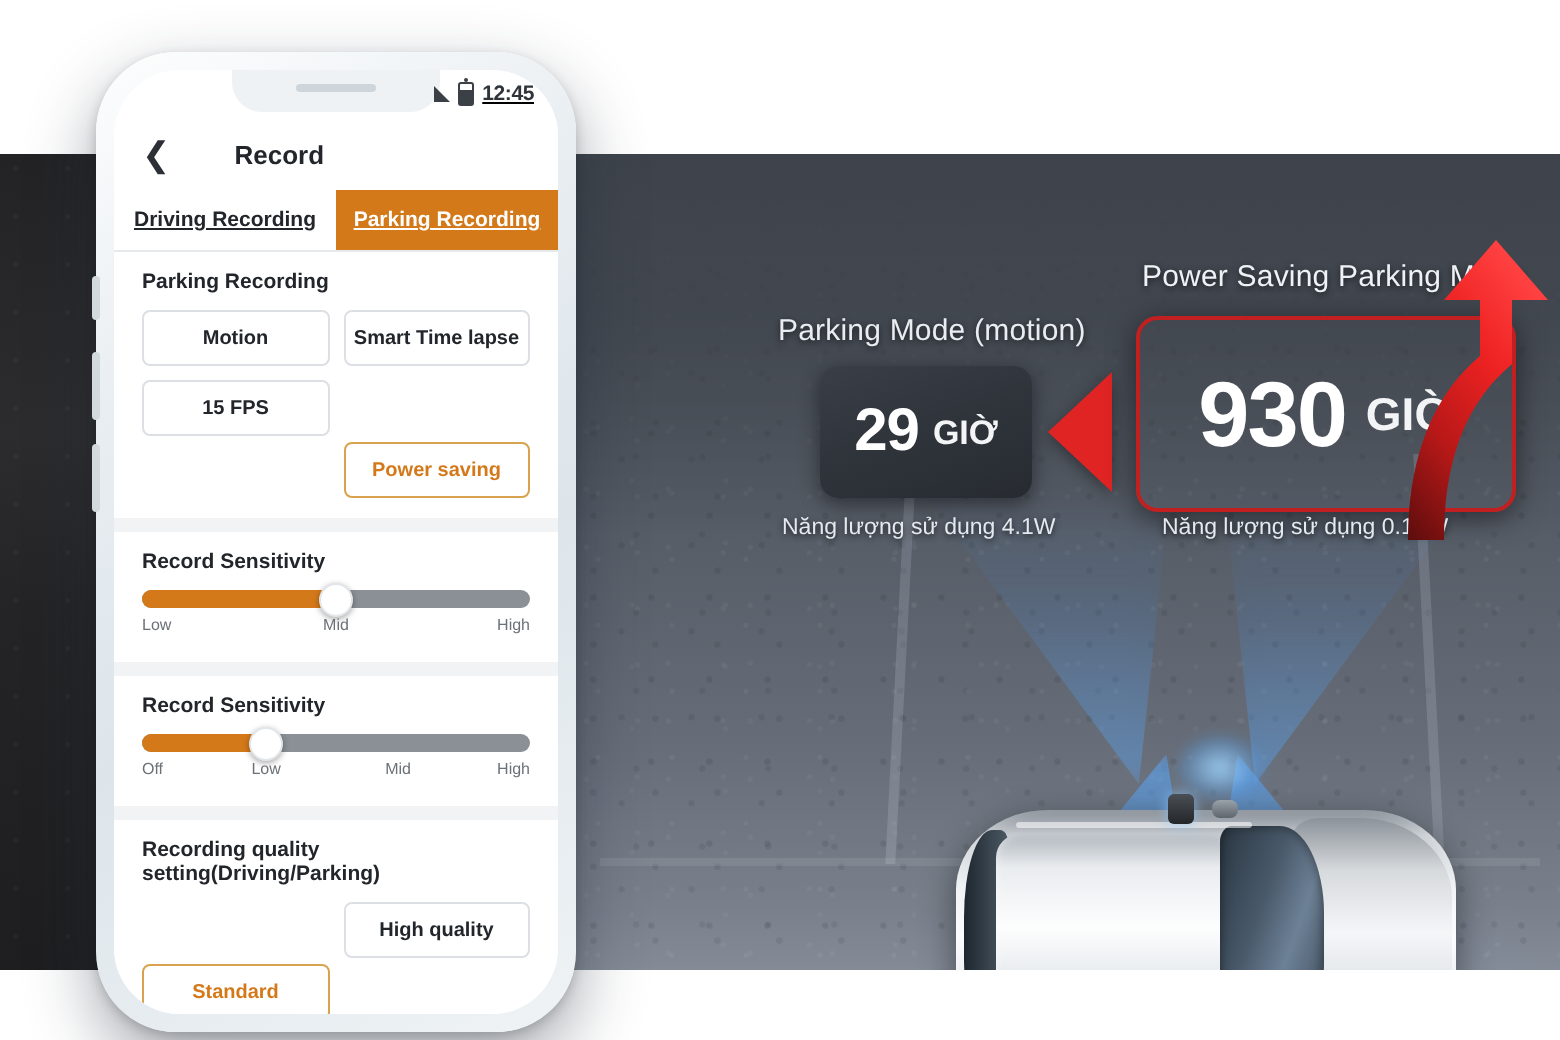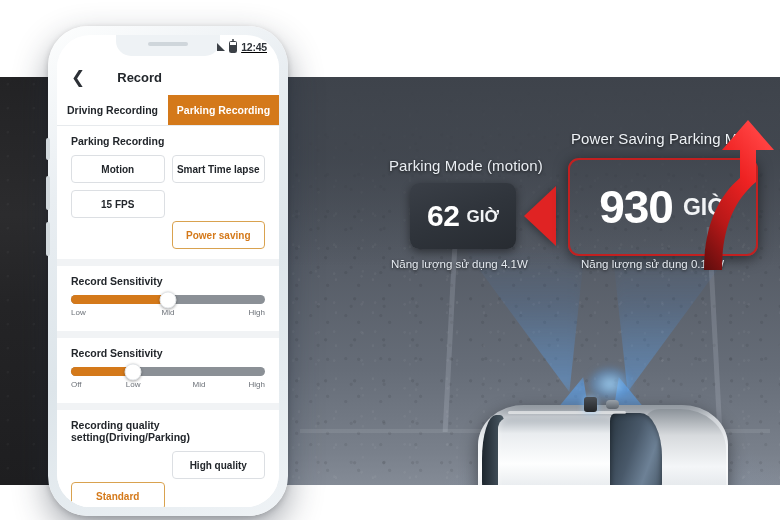--- a/index.html
+++ b/index.html
@@ -208,21 +208,21 @@
     background:linear-gradient(#3b4046,#3b4046) bottom/100% 70% no-repeat;
   }
   .batt::after{content:"";position:absolute;left:1.4px;top:-3px;width:2.6px;height:1.6px;background:#3b4046;border-radius:1px;}
   .clock{font-size:10.5px;font-weight:bold;color:#2f343a;letter-spacing:-.2px;}
 
   .nav{height:36px;display:flex;align-items:center;gap:12px;padding:0 14px;background:#fff;}
   .chev{font-size:17px;color:#2c3036;line-height:1;font-weight:300;}
   .nav-title{font-size:13px;font-weight:bold;color:#22262b;margin-left:20px;}
 
   .tabs{display:flex;height:30px;background:#fff;}
-  .tab{flex:1;display:flex;align-items:center;justify-content:center;font-size:10.5px;font-weight:bold;}
+  .tab{flex:1;display:flex;align-items:center;justify-content:center;font-size:10.5px;font-weight:bold;text-decoration:underline;}
   .tab.inactive{color:#22262b;background:#fff;}
   .tab.active{color:#fff;background:#d4791a;}
 
   .divider{height:7px;background:#f1f3f5;}
   .thin-rule{height:1px;background:#e7eaed;}
 
   .sec{padding:9px 14px 10px 14px;background:#fff;}
   .sec-title{font-size:10.5px;font-weight:bold;color:#22262b;margin-bottom:8px;}
 
   .grid2{display:grid;grid-template-columns:1fr 1fr;gap:7px;}
@@ -277,21 +277,21 @@
 
       <div class="mirror mirror-t"></div>
 
       <div class="dashcam"></div>
     </div>
   </div>
 
   <div class="lbl-parking">Parking Mode (motion)</div>
 
   <div class="box-34">
-    <span class="num-med">62</span>
+    <span class="num-med">29</span>
     <span class="unit-med">GIỜ</span>
   </div>
 
   <div class="cap-left">Năng lượng sử dụng 4.1W</div>
 
   <div class="tri-left"></div>
 
   <div class="lbl-power">Power Saving Parking Mode</div>
 
   <div class="box-930">

